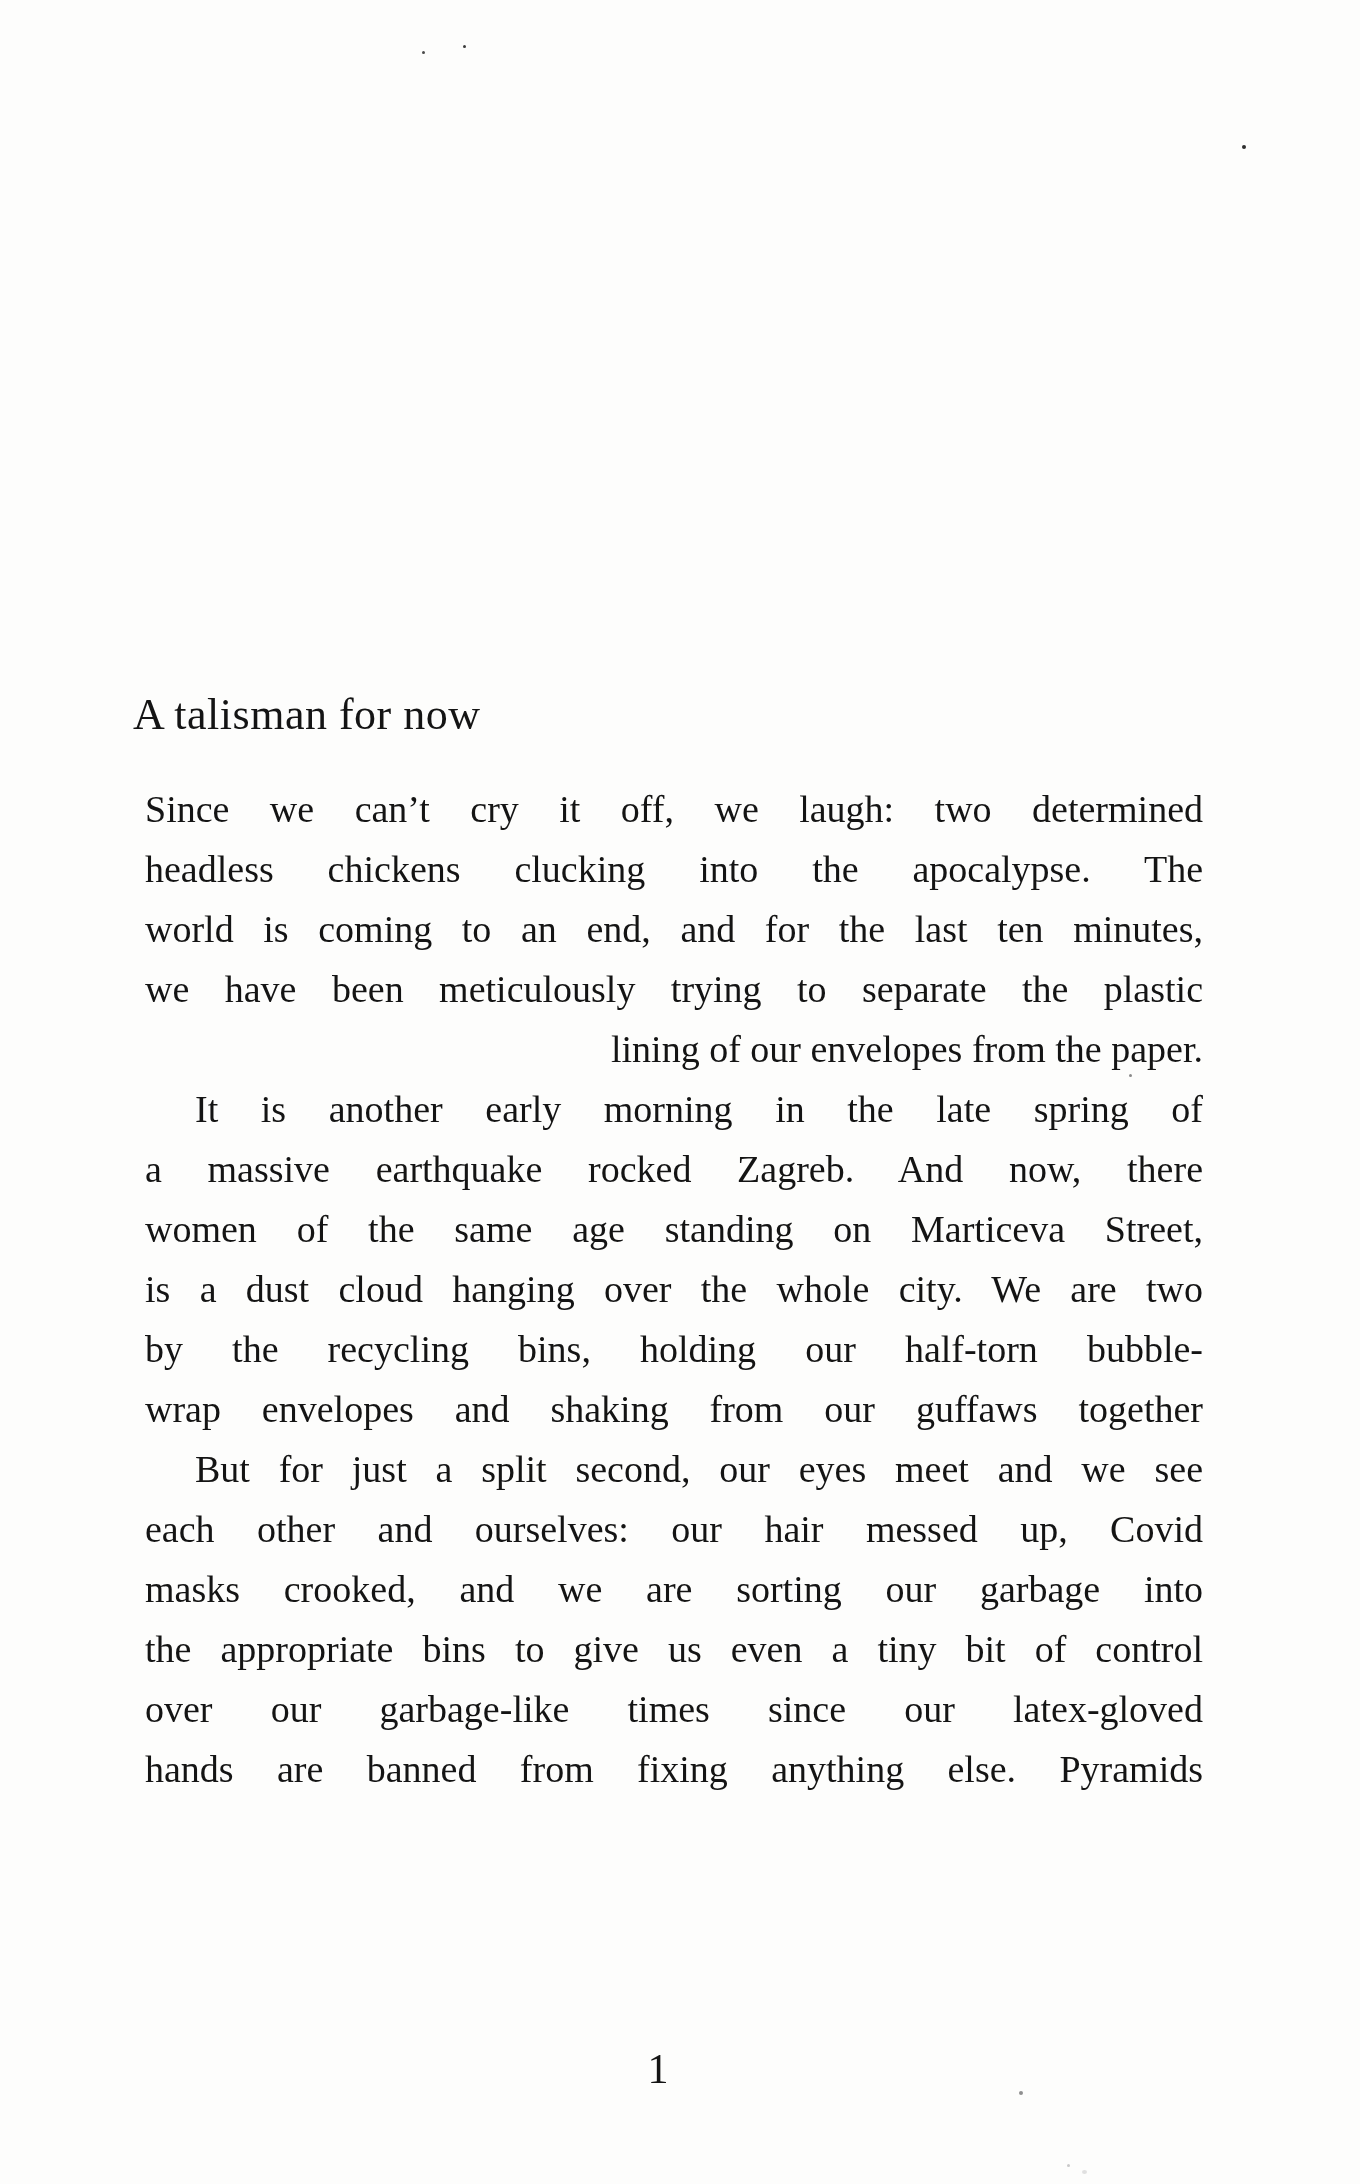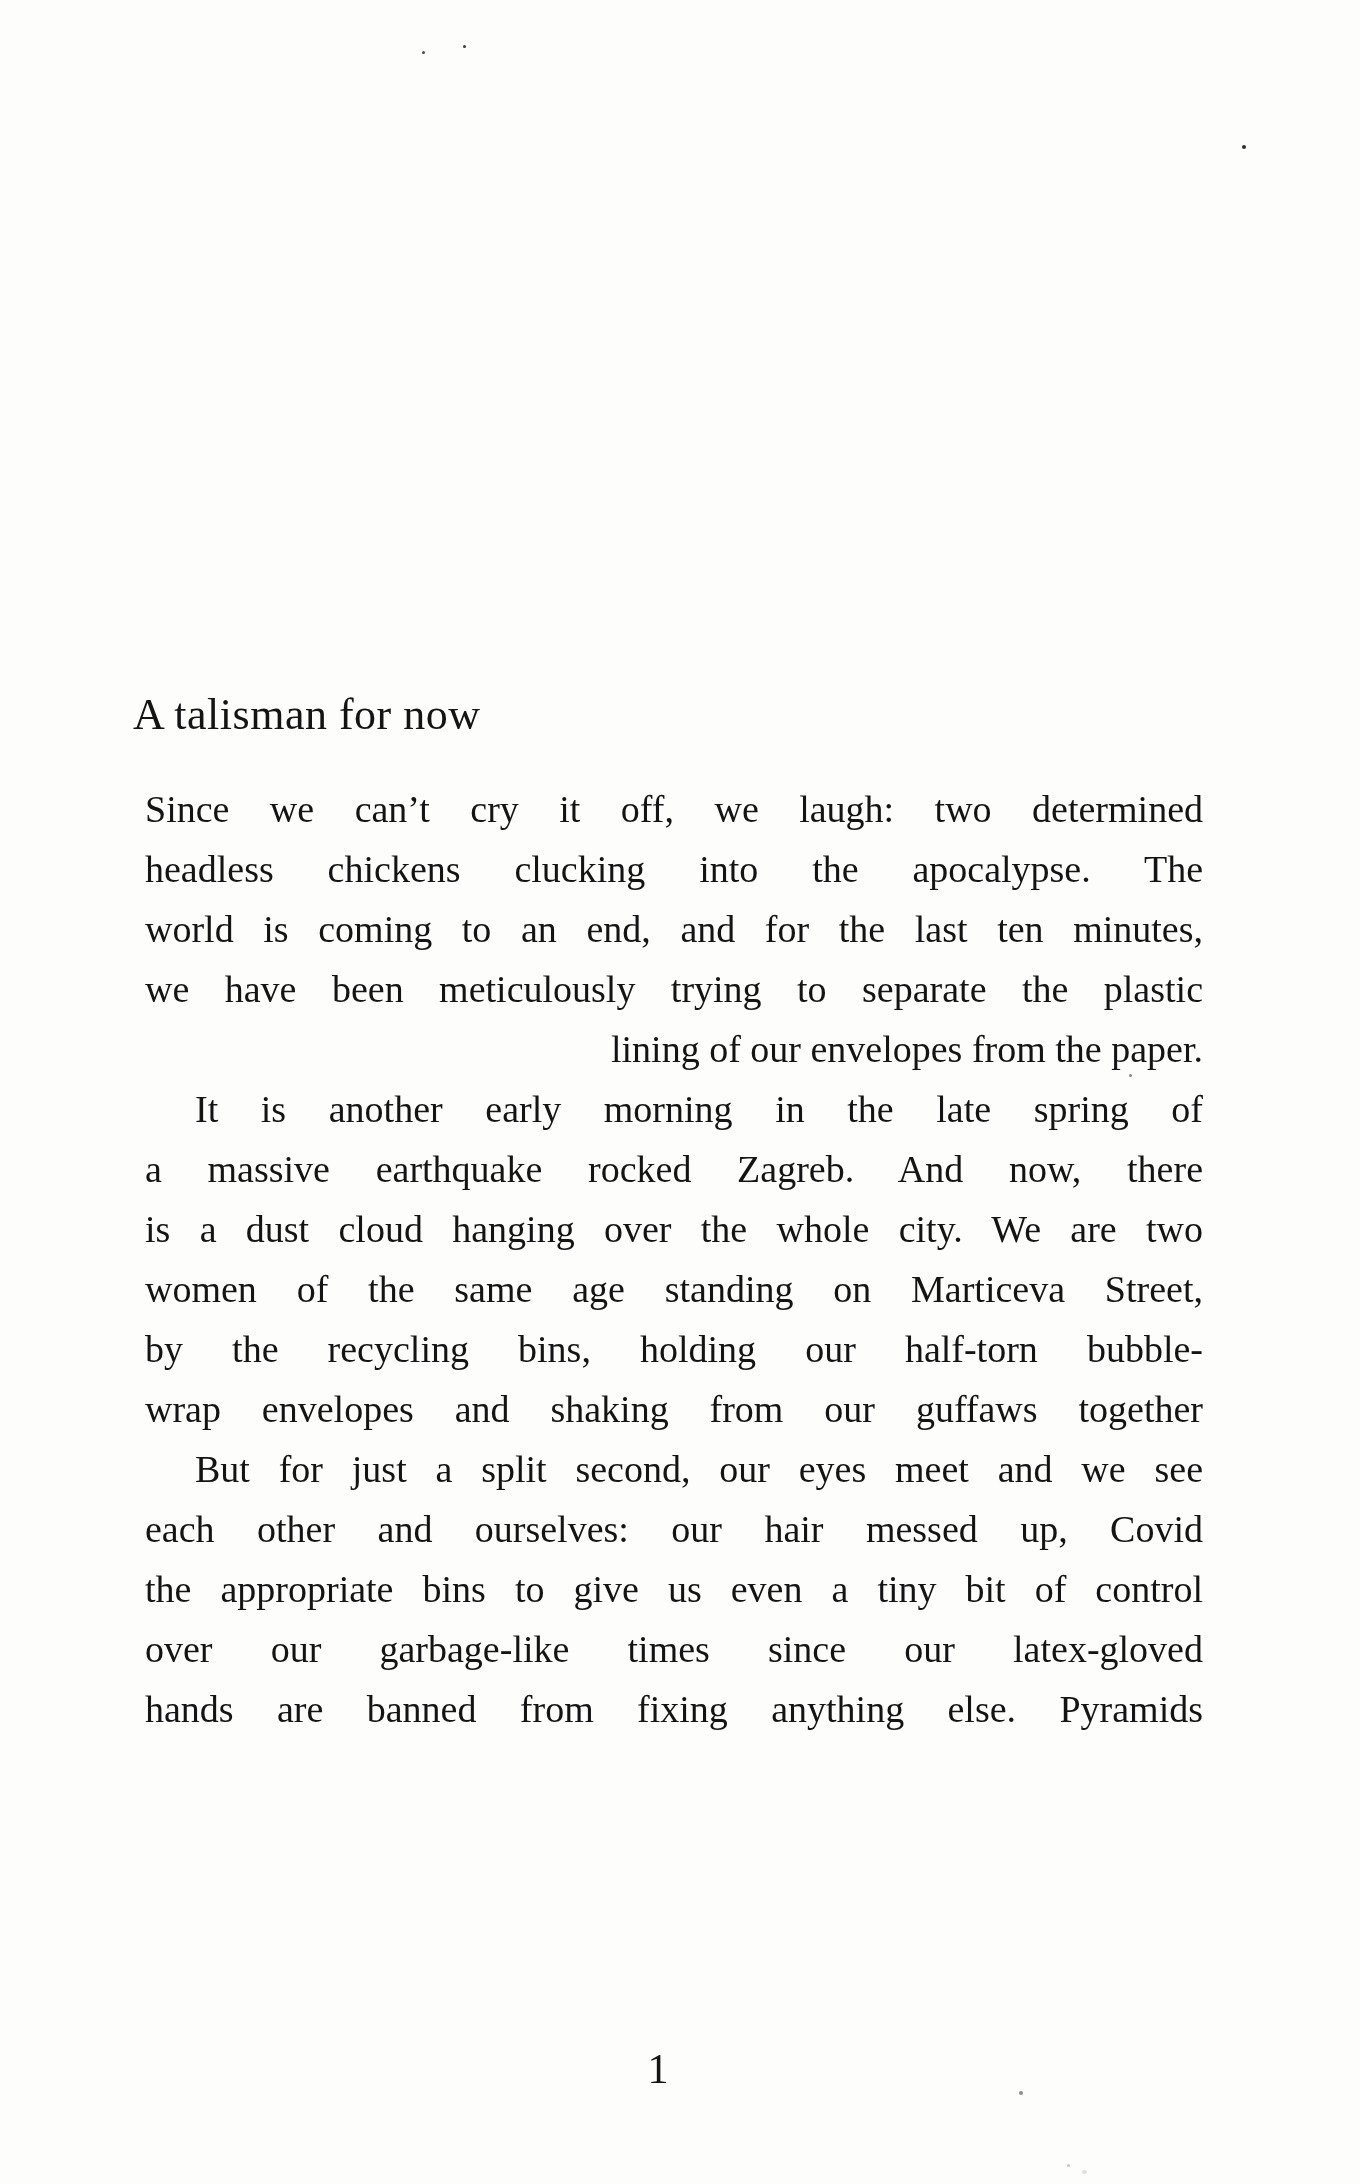--- a/index.html
+++ b/index.html
@@ -87,26 +87,27 @@
   <h1 class="title">A talisman for now</h1>
 
   <div class="body-text">
       <div class="line">Since we can’t cry it off, we laugh: two determined</div>
       <div class="line">headless chickens clucking into the apocalypse. The</div>
       <div class="line">world is coming to an end, and for the last ten minutes,</div>
       <div class="line">we have been meticulously trying to separate the plastic</div>
       <div class="line last">lining of our envelopes from the paper.</div>
       <div class="line indent">It is another early morning in the late spring of</div>
       <div class="line">a massive earthquake rocked Zagreb. And now, there</div>
+      <div class="line">women of the same age standing on Marticeva Street,</div>
       <div class="line">is a dust cloud hanging over the whole city. We are two</div>
-      <div class="line">women of the same age standing on Marticeva Street,</div>
       <div class="line">by the recycling bins, holding our half-torn bubble-</div>
       <div class="line">wrap envelopes and shaking from our guffaws together</div>
       <div class="line indent">But for just a split second, our eyes meet and we see</div>
       <div class="line">each other and ourselves: our hair messed up, Covid</div>
+      <div class="line">masks crooked, and we are sorting our garbage into</div>
       <div class="line">the appropriate bins to give us even a tiny bit of control</div>
       <div class="line">over our garbage-like times since our latex-gloved</div>
       <div class="line">hands are banned from fixing anything else. Pyramids</div>
     </div>
 
   <div class="page-number">1</div>
 
 </div>
 
 </body></html>

